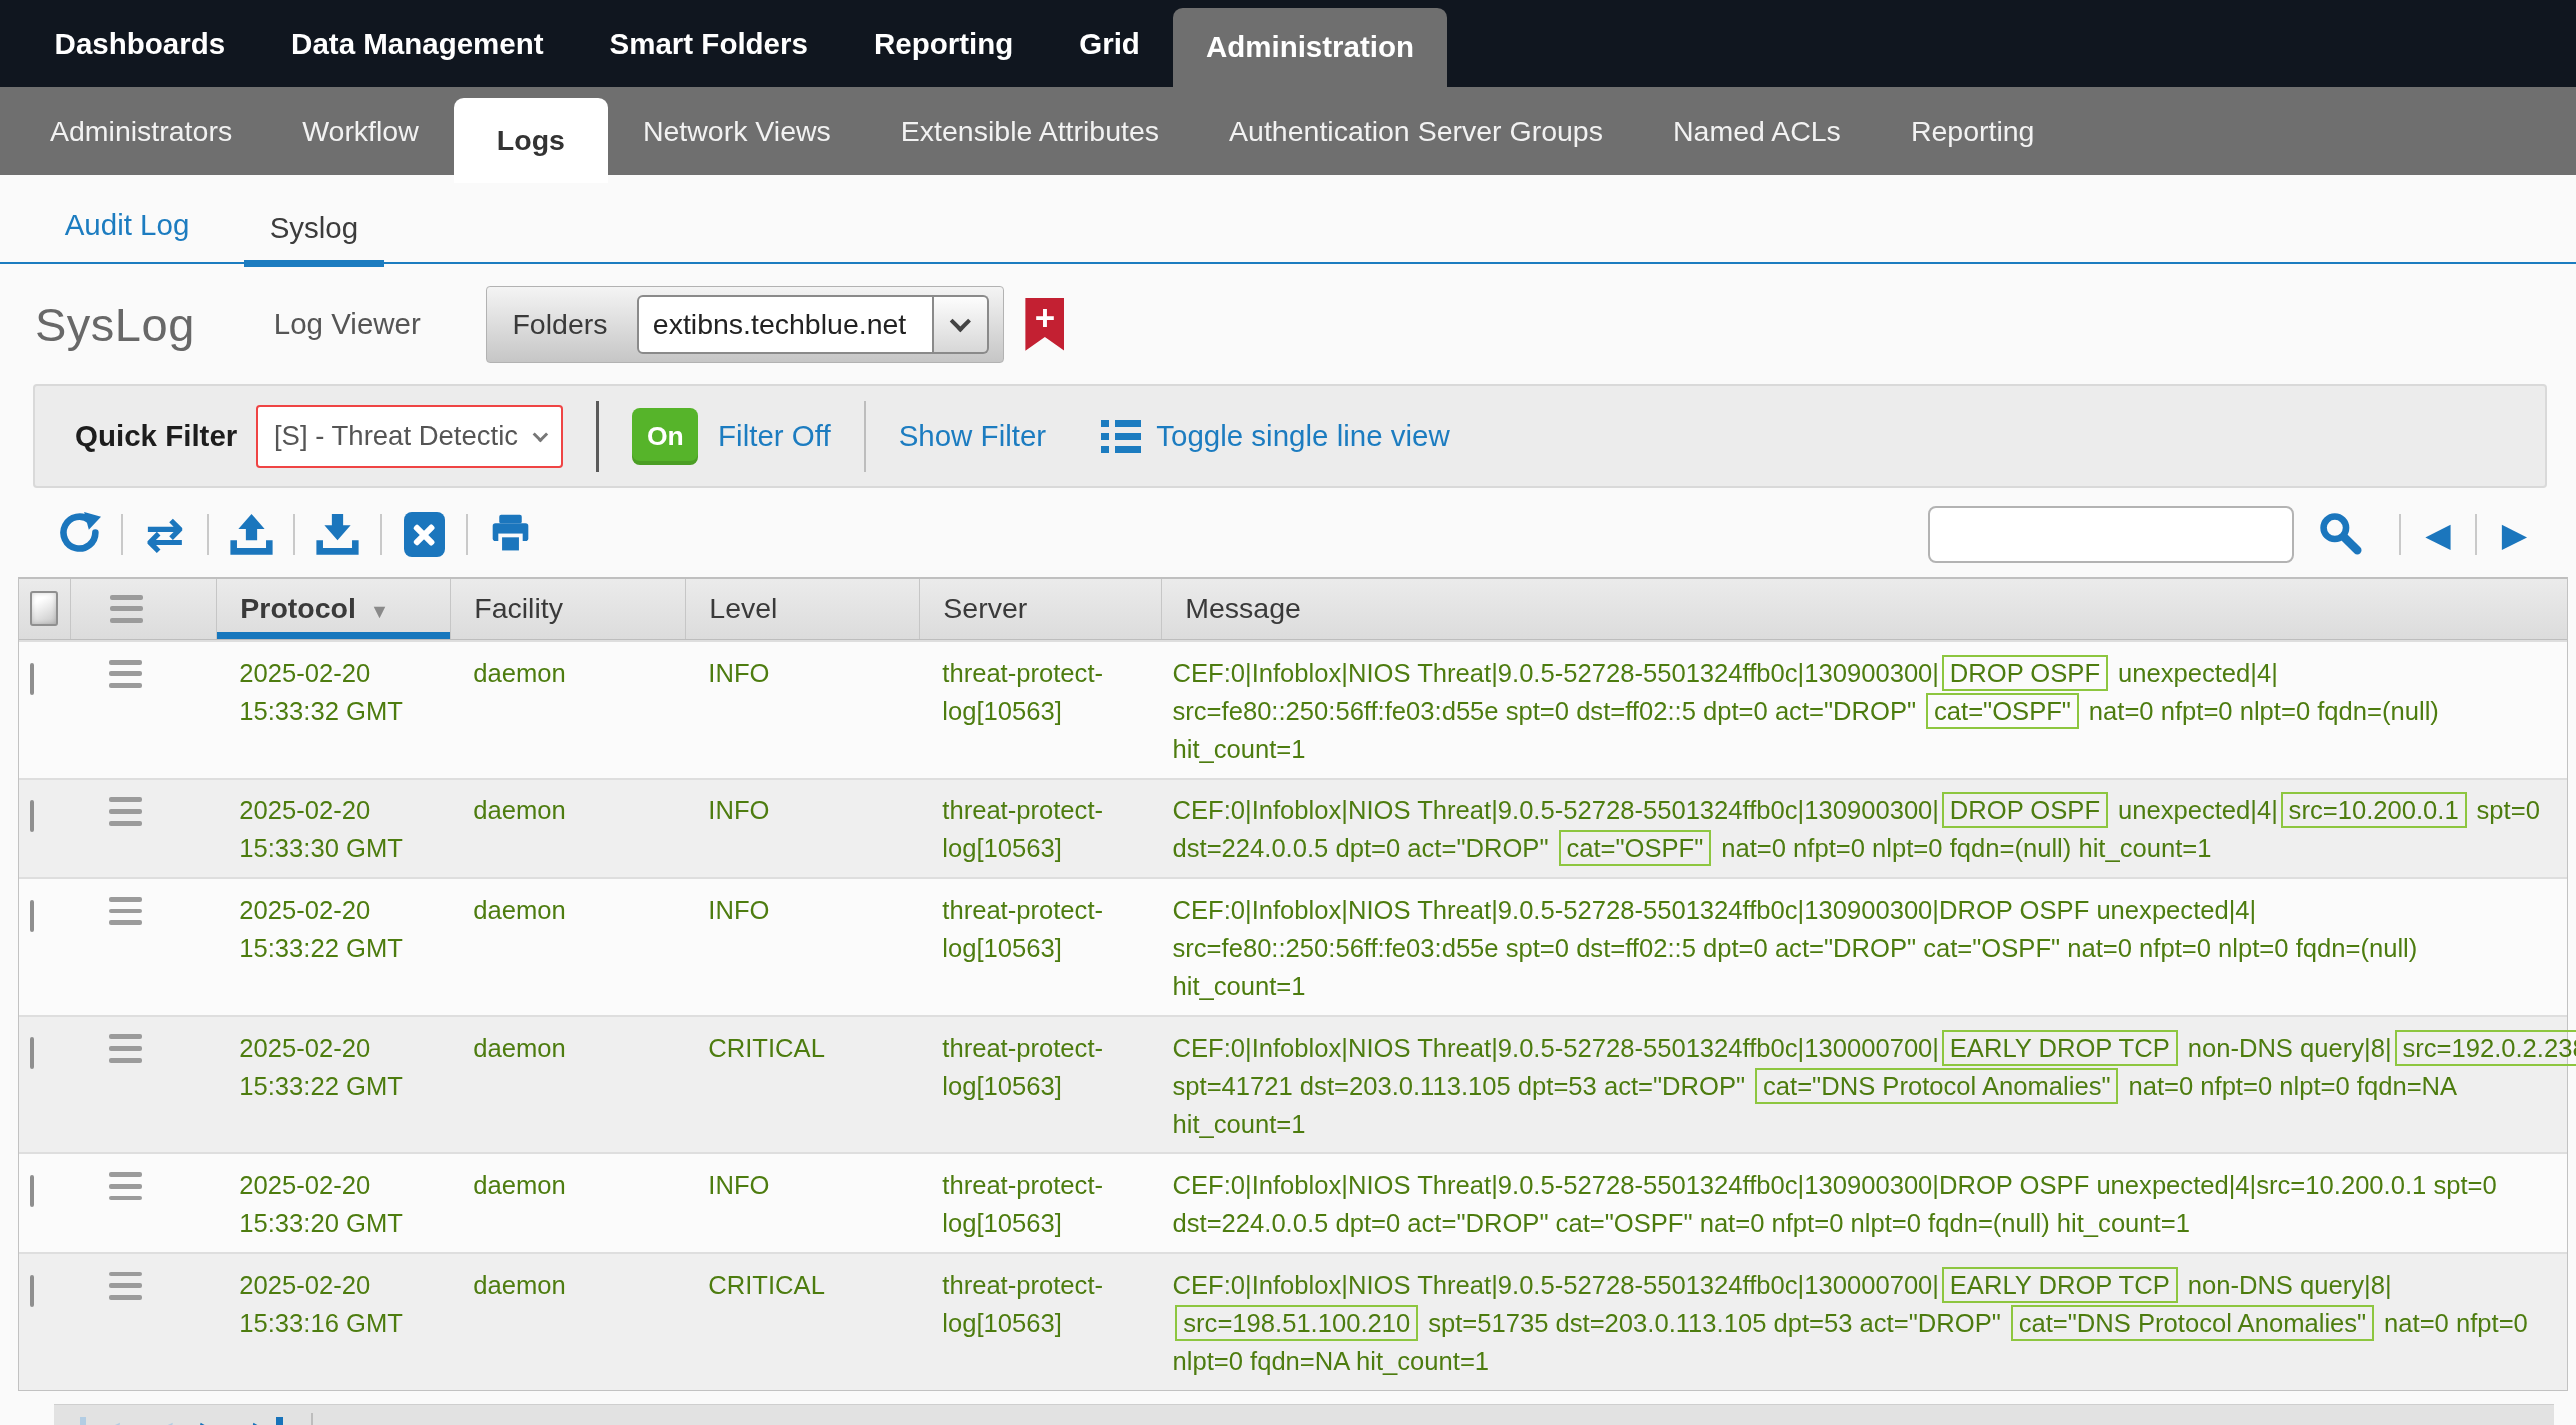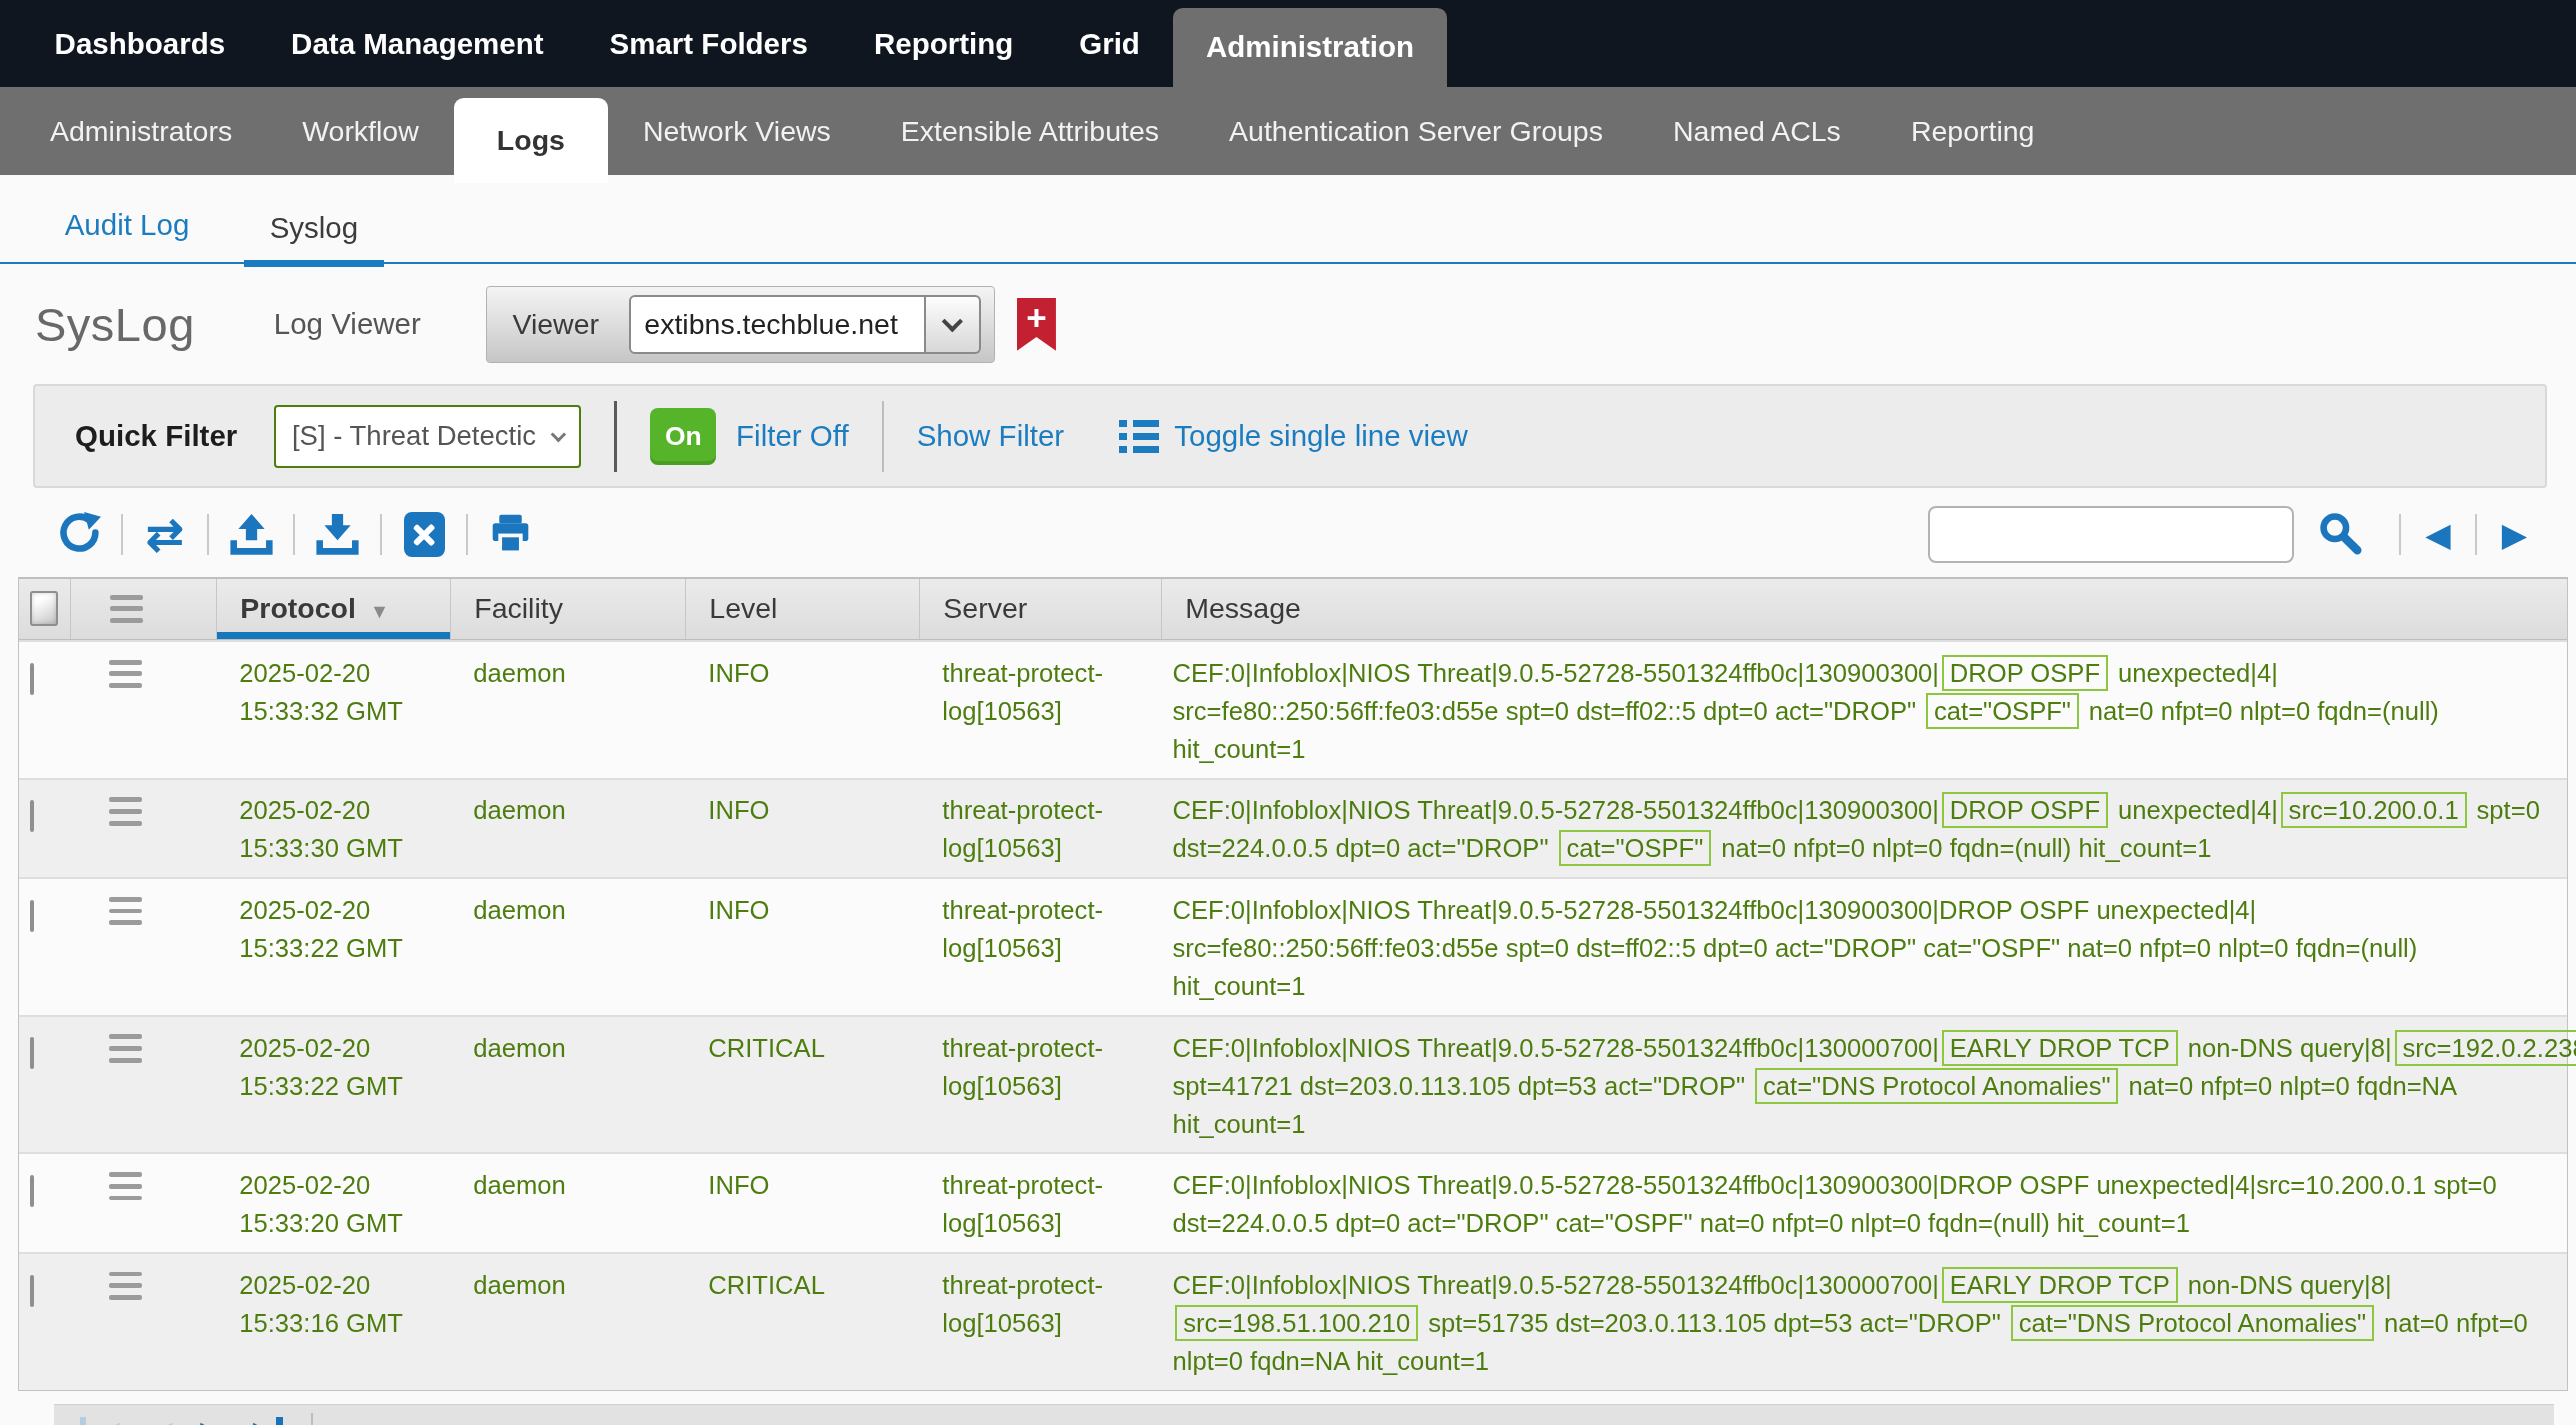--- a/index.html
+++ b/index.html
@@ -42,21 +42,21 @@
     transform:rotate(45deg); margin-top:-5.9px; }
   .bookmark { margin-left:21.6px; width:39px; height:53px; background:#c32032; cursor:pointer;
     clip-path:polygon(0 0,100% 0,100% 100%,50% 74%,0 100%);
     display:flex; justify-content:center; }
   .bookmark::before { content:"+"; color:#fff; font-weight:bold; font-size:35px; line-height:39px; }
 
   
   .qf-bar { margin:13.8px 29.5px 0 33px; background:#ececec; border:2px solid #d9d9d9; border-radius:3.9px;
     height:104px; display:flex; align-items:center; padding-left:40px; }
   .qf-label { font-weight:bold; font-size:29.5px; color:#1d1d1d; }
-  .qf-select { margin-left:37px; width:307px; height:63px; background:#fff; border:2px solid #4d7c0f;
+  .qf-select { margin-left:19px; width:307px; height:63px; background:#fff; border:2px solid #ef4444;
     border-radius:3.9px; display:flex; align-items:center; justify-content:space-between;
     padding:0 15.7px; font-size:27.5px; color:#555; cursor:pointer; white-space:nowrap; overflow:hidden; }
   .qf-select .chev-sm { flex:none; width:10.8px; height:10.8px; border-right:3.9px solid #777; border-bottom:3.9px solid #777;
     transform:rotate(45deg); margin:-3.9px 0 0 7.9px; }
   .qf-sep-dark { width:2.9px; height:71px; background:#5a5a5a; margin:0 33px; }
   .qf-sep-light { width:2px; height:71px; background:#bdbdbd; margin:0 33px; }
   .on-badge { background:#56b42a; color:#fff; font-weight:bold; font-size:26.5px; border-radius:7.9px;
     padding:12.8px 14.7px; margin-right:19.7px; box-shadow:inset 0 -3.9px 0 rgba(0,0,0,.12); cursor:pointer; }
   .blue-link { color:#1c7cc0; font-size:29.5px; cursor:pointer; white-space:nowrap; }
   .list-icon { margin:0 15.7px 0 5.9px; display:flex; flex-direction:column; gap:5.9px; cursor:pointer; }
@@ -143,21 +143,21 @@
 
   <div class="view-tabs">
     <div class="view-tab">Audit Log</div>
     <div class="view-tab active">Syslog</div>
   </div>
 
   <div class="page-header">
     <div class="page-title">SysLog</div>
     <div class="viewer-label">Log Viewer</div>
     <div class="member-group">
-      <span class="member-label">Viewer</span>
+      <span class="member-label">Folders</span>
       <div class="member-input">extibns.techblue.net</div>
       <div class="member-arrow">
           <i class="chev"></i>
         </div>
     </div>
     <div class="bookmark"></div>
   </div>
 
   <div class="qf-bar">
     <span class="qf-label">Quick Filter</span>

